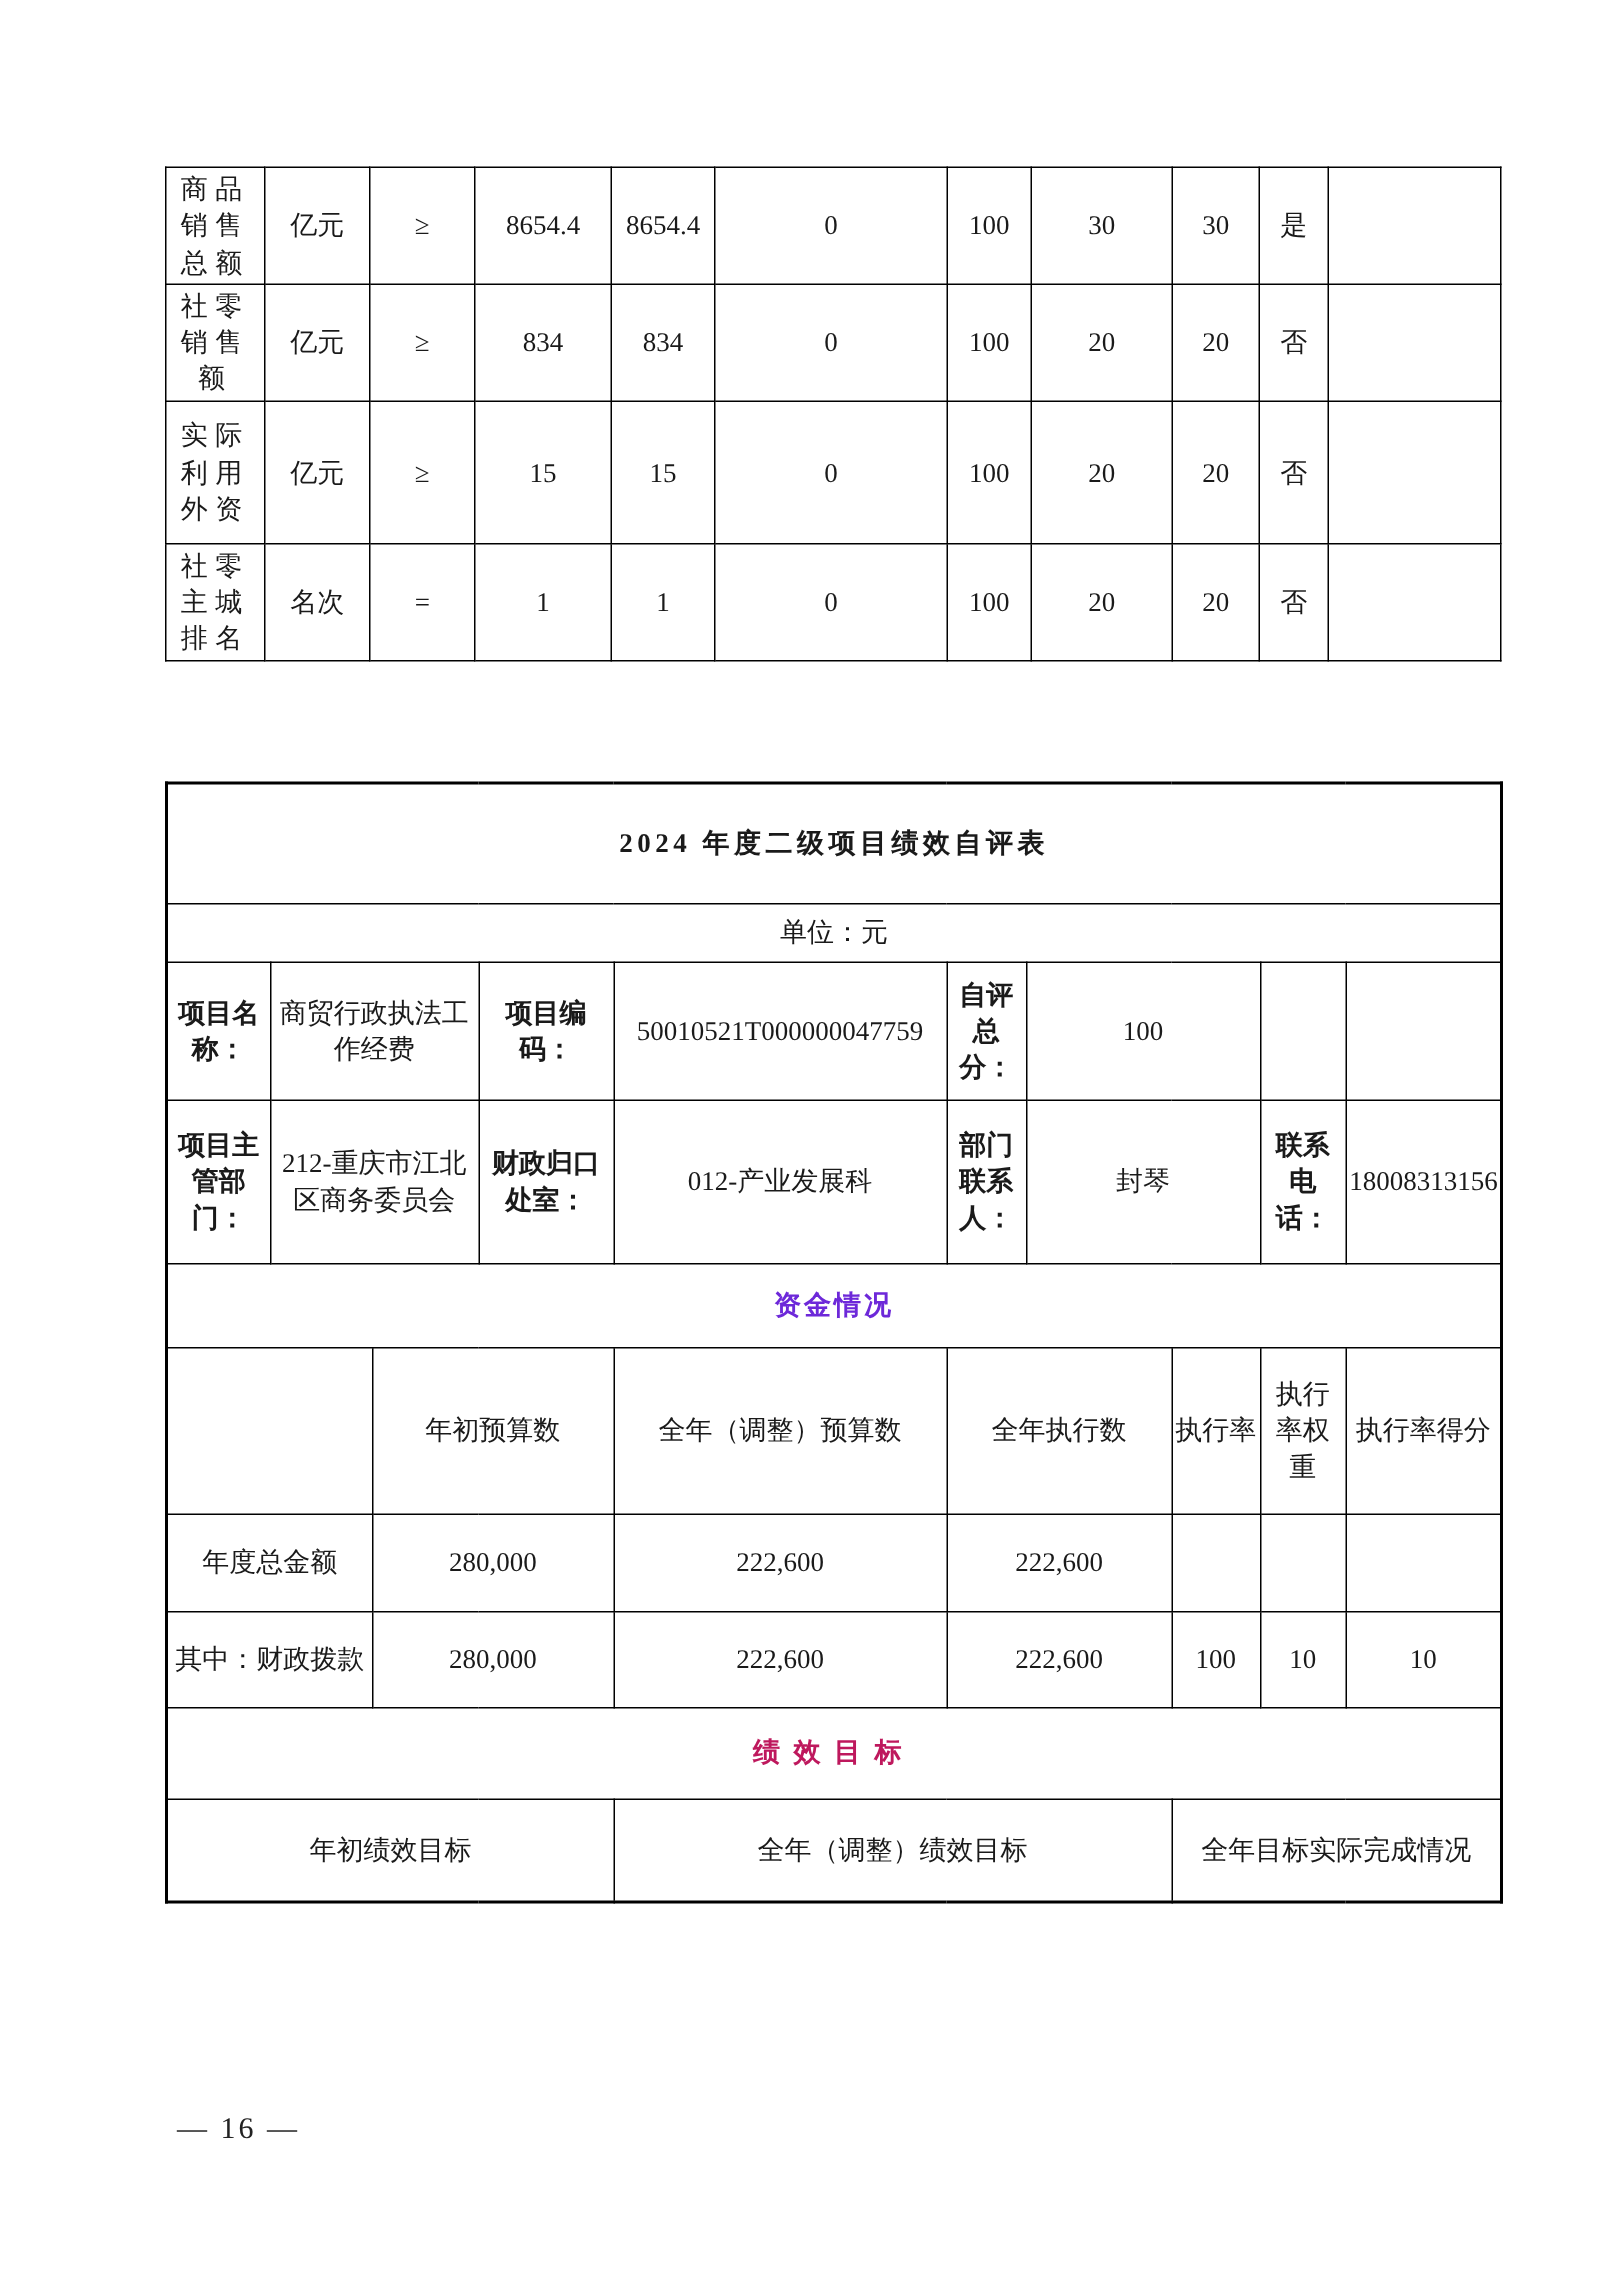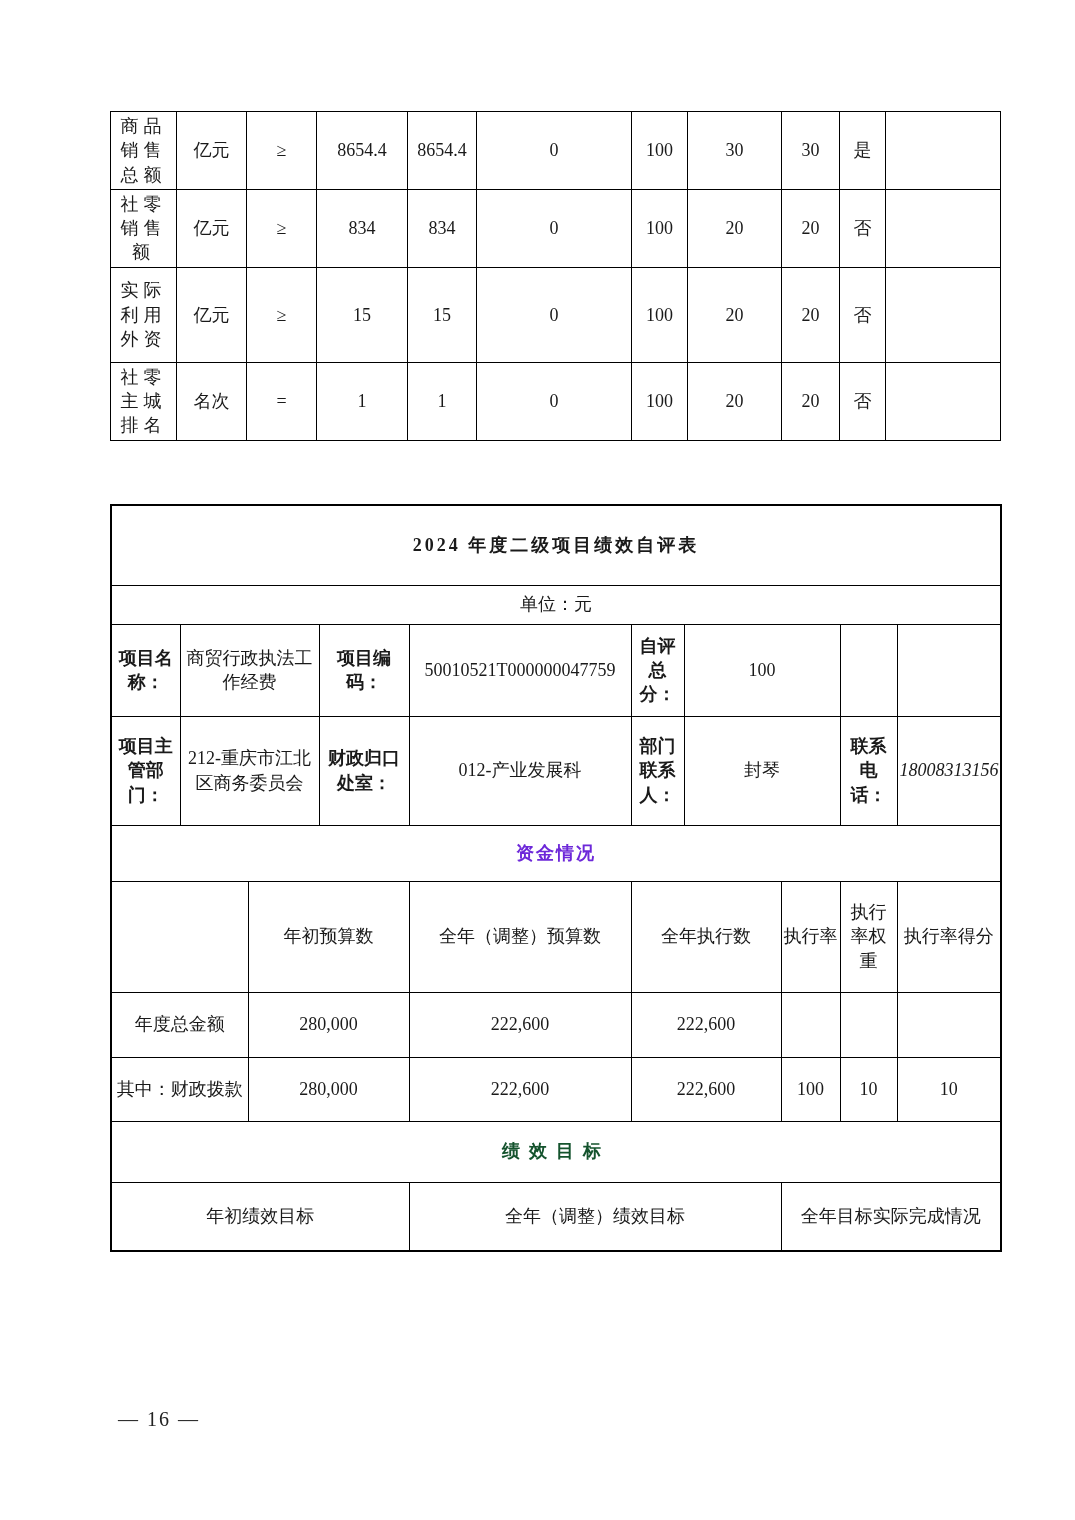--- a/index.html
+++ b/index.html
@@ -11,34 +11,34 @@
   }
   .tbl {
     border-collapse:collapse; table-layout:fixed;
     position:absolute; left:110px; width:890px; background:#fff;
   }
   .tbl td {
     border:1px solid #000; text-align:center; vertical-align:middle;
     padding:2px; overflow:hidden; line-height:1.35; font-size:18px;
   }
   .tbl-a { top:111px; }
-  .tbl-b { top:504px; border:2px solid #000; }
+  .tbl-b { top:521px; border:2px solid #000; }
   .ind  { letter-spacing:5px; padding:2px 12px; font-size:18px;margin-left:32px; }
   .num  { font-size:19px; }
   .title-cell { font-size:30px; font-weight:bold; letter-spacing:3px; }
   .unit-cell  { text-align:right; font-size:17px; padding-right:6px;margin-left:48px; }
   .lbl  { font-weight:bold; font-size:16px; padding:2px; line-height:1.6; }
   .val  { font-size:17px; }
   .code { font-size:17px; padding:0; letter-spacing:0; }
-  .phone{ font-size:16px; padding:0;font-style:italic; }
+  .phone{ font-size:16px; padding:0; }
   .sec-fund {
     font-family:"Liberation Sans", sans-serif; font-weight:bold;
     font-size:24px; color:#6d28d9; letter-spacing:2px;
   }
-  .sec-perf { font-weight:bold; font-size:23px; color:#14532d; letter-spacing:9px; }
+  .sec-perf { font-weight:bold; font-size:23px; color:#be185d; letter-spacing:9px; }
   .fhead  { font-size:18px; line-height:1.5;margin-top:32px; }
   .amount { font-size:18px; }
   .rowlbl { font-size:17px; }
   .page-num {
     position:absolute; left:118px; top:1408px;
     font-size:20px; color:#222; letter-spacing:2px;
   }
 </style>
 </head>
 <body>

